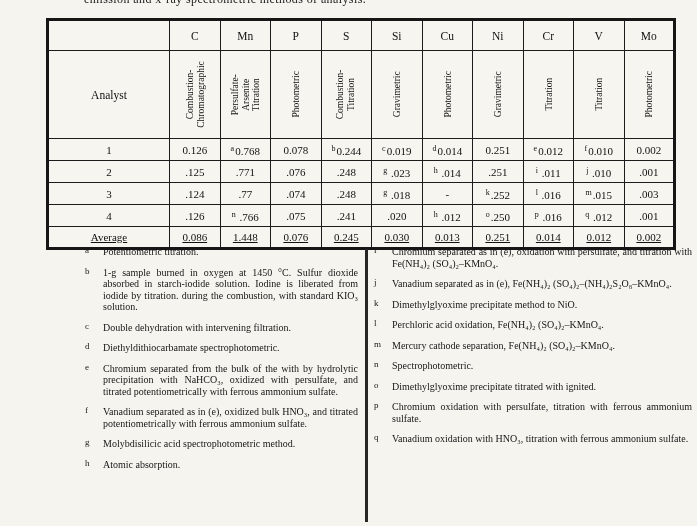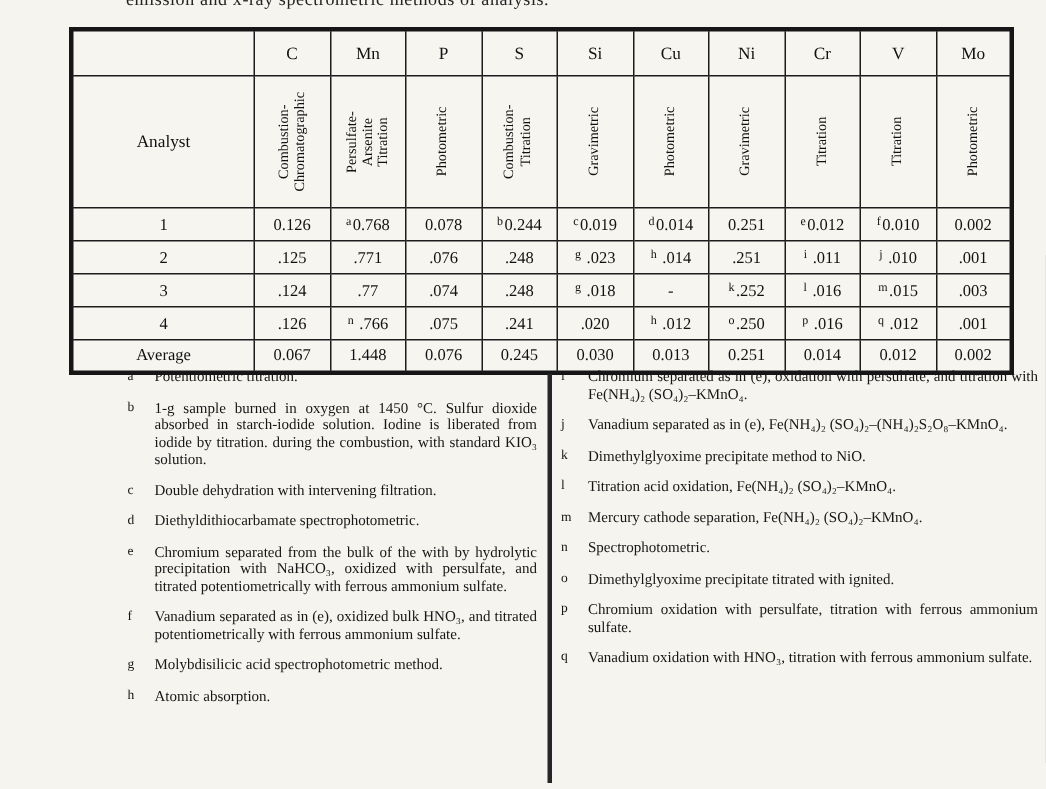--- a/index.html
+++ b/index.html
@@ -39,21 +39,21 @@
   .rotwrap{display:flex;align-items:center;justify-content:center;height:87px;overflow:visible;}
   .rot{
     transform:rotate(-90deg);
     width:84px;
     font-size:9.5px;line-height:10.5px;
     text-align:center;
     white-space:normal;
   }
   tbody td, tbody th{height:21px;font-size:11px;}
   td.num sup{font-size:8px;position:relative;top:1px;margin-right:1px;}
-  tr.avg-row td, tr.avg-row th{height:20px;}
+  tr.avg-row td, tr.avg-row th{height:20px;text-decoration:underline;}
   
   .fn-col{
     position:absolute;top:246px;
     font-size:10px;line-height:11.5px;
     text-align:justify;color:#161616;
   }
   .fn-left{left:85px;width:273px;}
   .fn-right{left:374px;width:318px;}
   .fnote{display:grid;grid-template-columns:18px 1fr;margin-bottom:9px;}
   .fn-letter{font-size:9px;line-height:11px;position:relative;top:-1px;}
@@ -199,21 +199,21 @@
           <td class="num">.241</td>
           <td class="num">.020</td>
           <td class="num"><sup>h</sup> .012</td>
           <td class="num"><sup>o</sup>.250</td>
           <td class="num"><sup>p</sup> .016</td>
           <td class="num"><sup>q</sup> .012</td>
           <td class="num">.001</td>
         </tr>
         <tr class="avg-row">
           <td>Average</td>
-          <td class="num">0.067</td>
+          <td class="num">0.086</td>
           <td class="num">1.448</td>
           <td class="num">0.076</td>
           <td class="num">0.245</td>
           <td class="num">0.030</td>
           <td class="num">0.013</td>
           <td class="num">0.251</td>
           <td class="num">0.014</td>
           <td class="num">0.012</td>
           <td class="num">0.002</td>
         </tr>
@@ -264,21 +264,21 @@
       <div class="fnote">
         <span class="fn-letter">j</span>
         <div class="fn-text">Vanadium separated as in (e), Fe(NH₄)₂ (SO₄)₂–(NH₄)₂S₂O₈–KMnO₄.</div>
       </div>
       <div class="fnote">
         <span class="fn-letter">k</span>
         <div class="fn-text">Dimethylglyoxime precipitate method to NiO.</div>
       </div>
       <div class="fnote">
         <span class="fn-letter">l</span>
-        <div class="fn-text">Titration acid oxidation, Fe(NH₄)₂ (SO₄)₂–KMnO₄.</div>
+        <div class="fn-text">Perchloric acid oxidation, Fe(NH₄)₂ (SO₄)₂–KMnO₄.</div>
       </div>
       <div class="fnote">
         <span class="fn-letter">m</span>
         <div class="fn-text">Mercury cathode separation, Fe(NH₄)₂ (SO₄)₂–KMnO₄.</div>
       </div>
       <div class="fnote">
         <span class="fn-letter">n</span>
         <div class="fn-text">Spectrophotometric.</div>
       </div>
       <div class="fnote">

